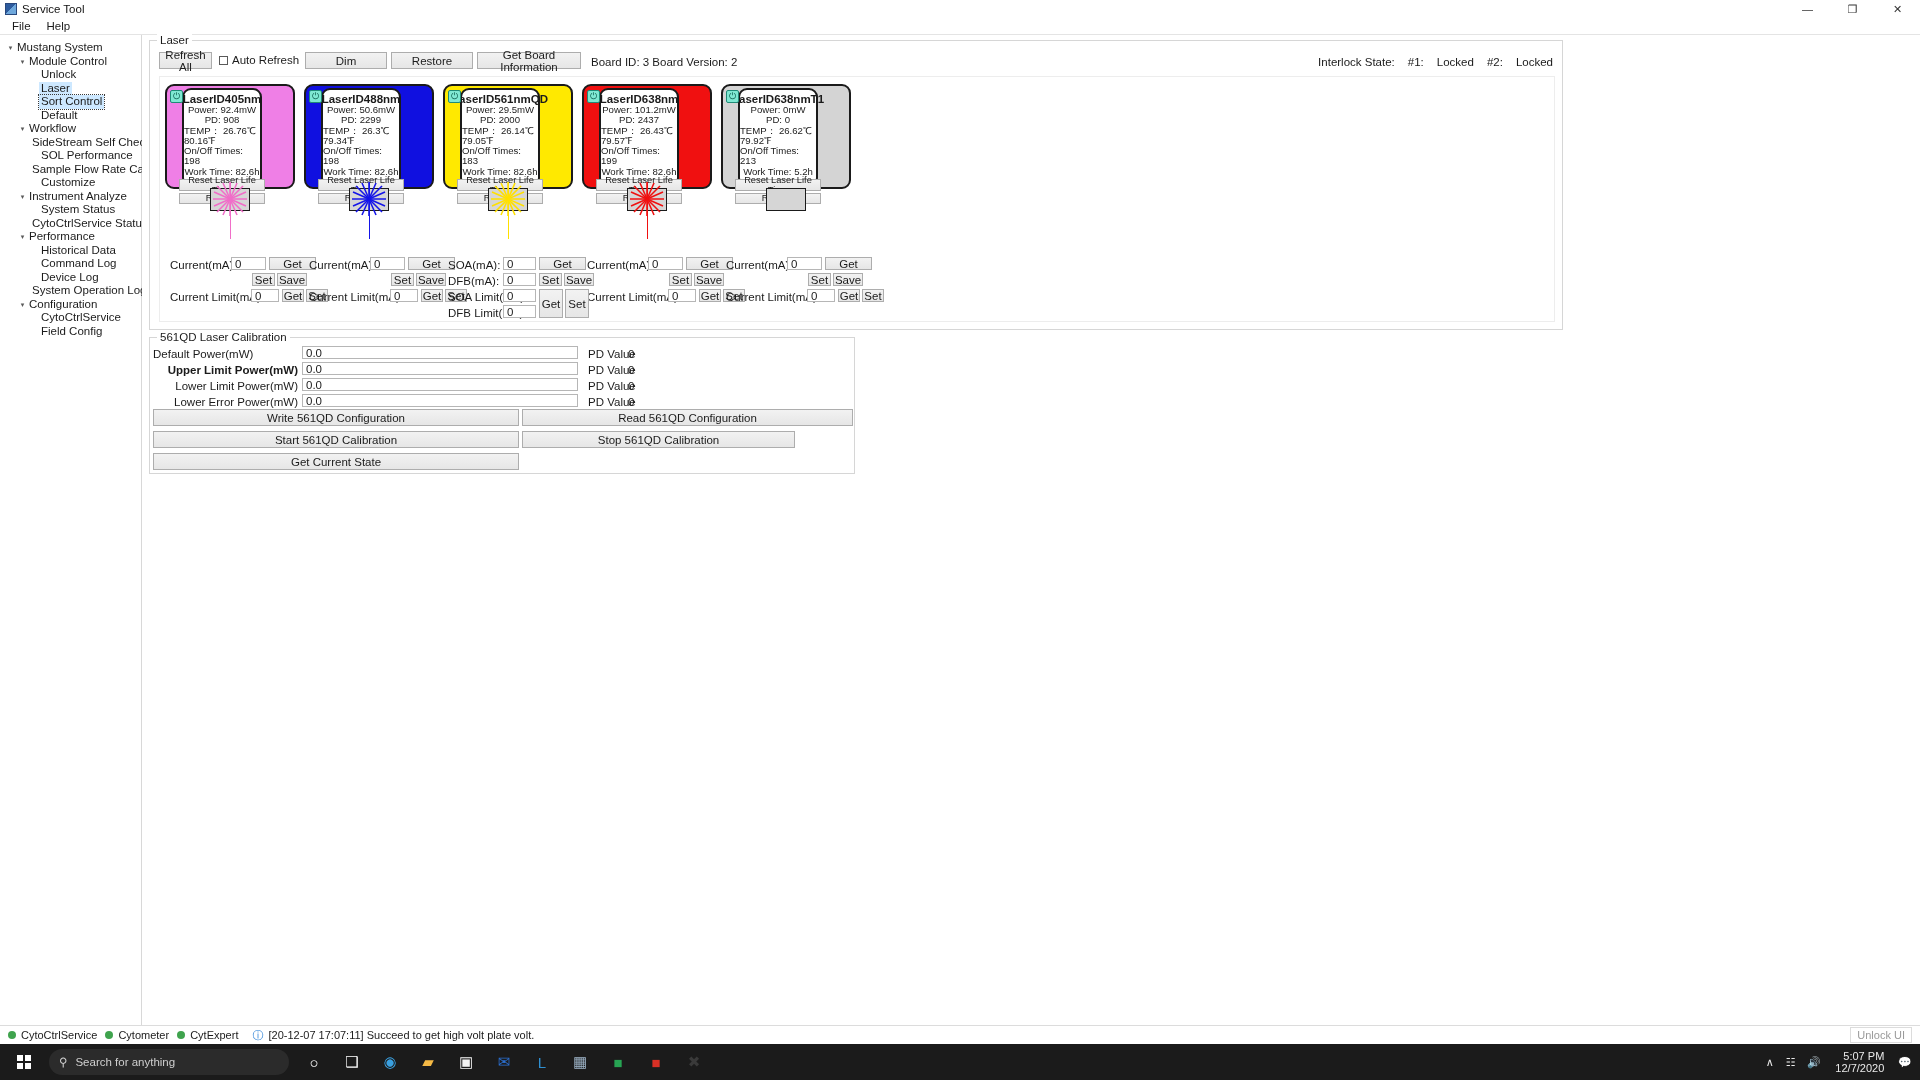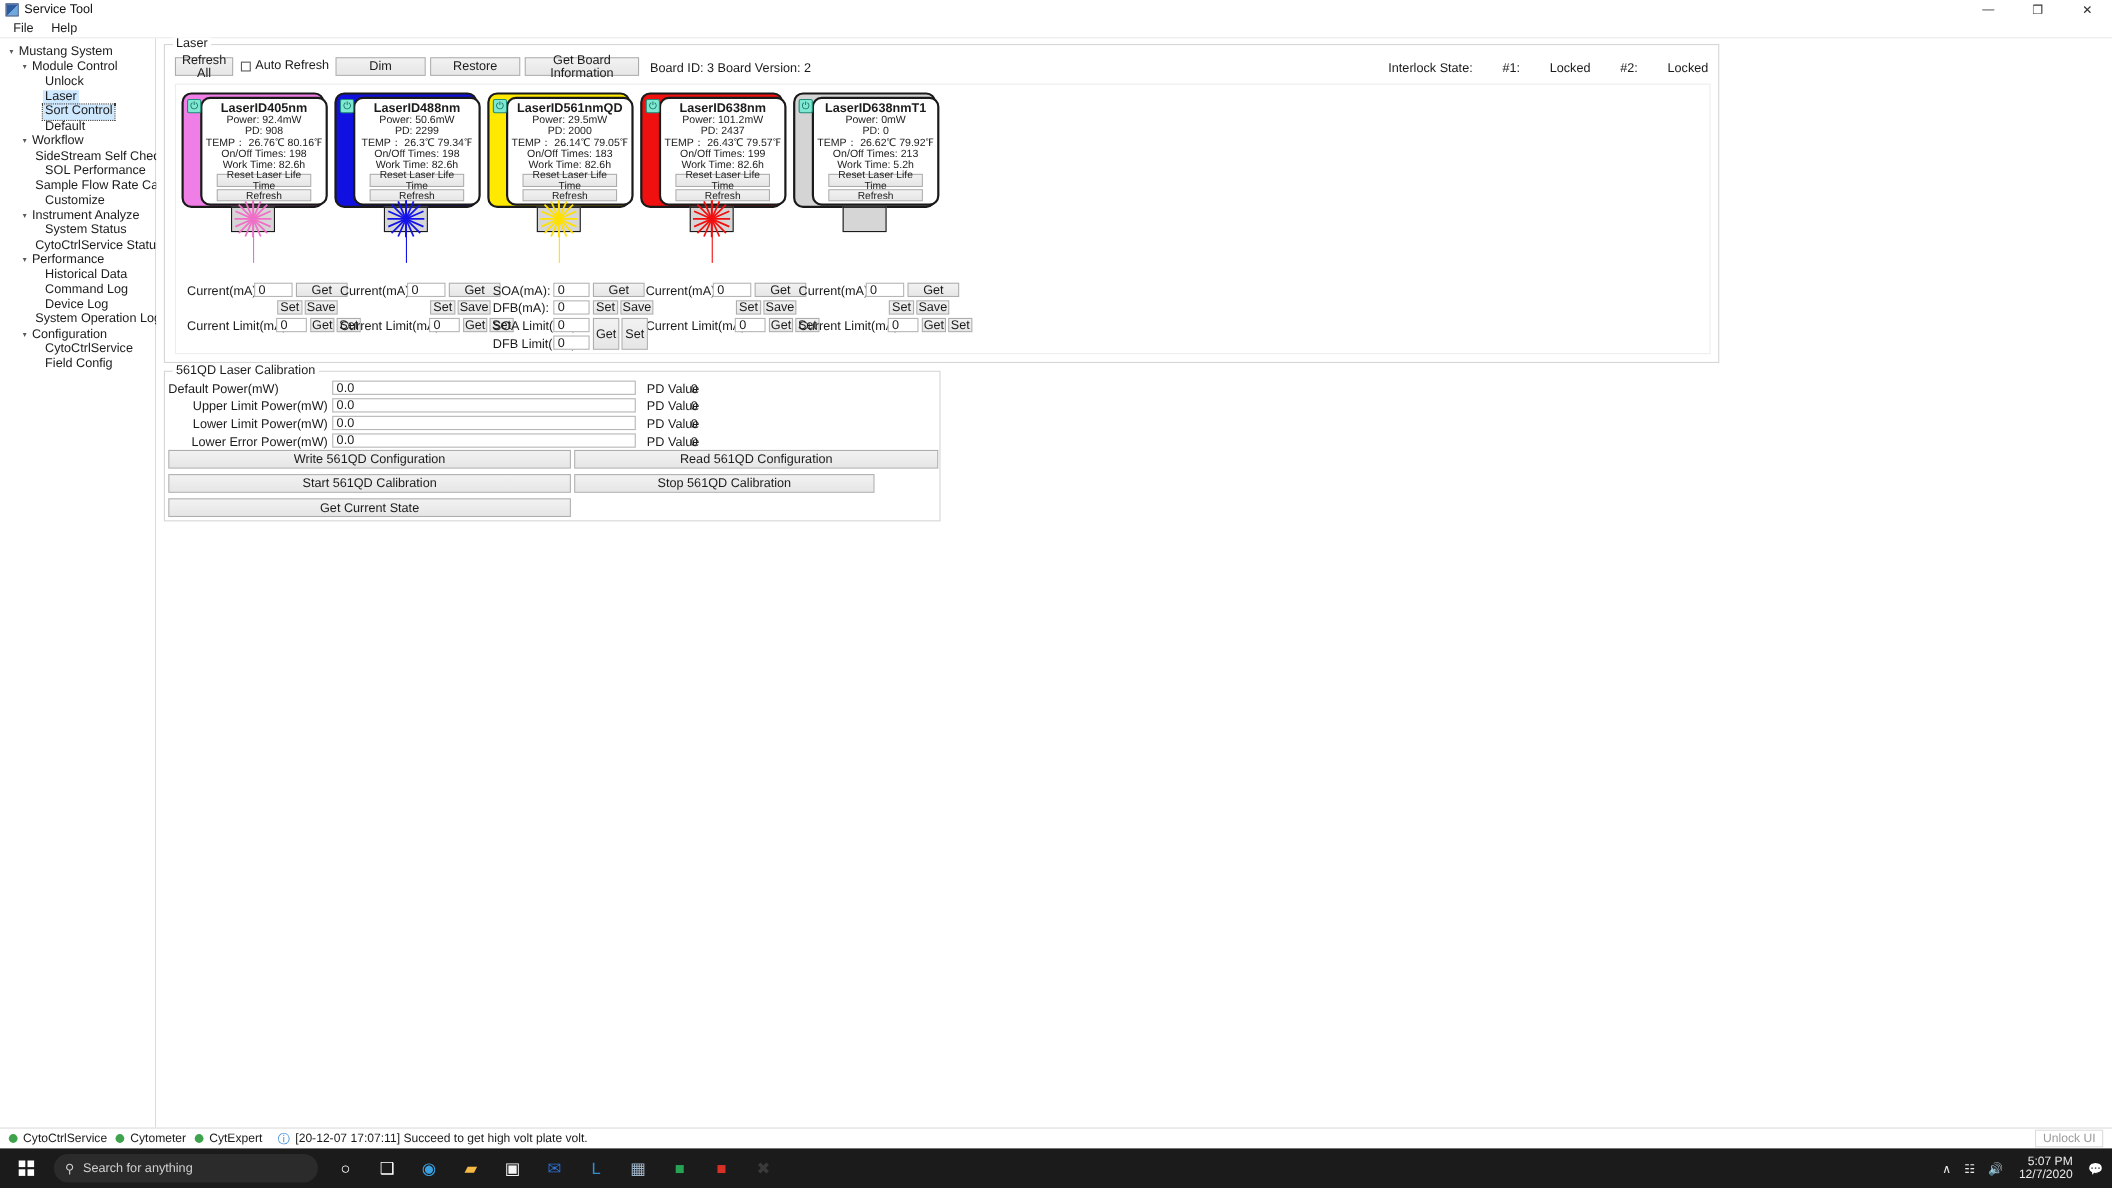--- a/index.html
+++ b/index.html
@@ -44,21 +44,21 @@
   }
   .inp{
     border:1px solid #b6b6b6; background:#fff; font-size:11.5px; padding:0 3px;
     color:#1b1b1b; font-family:"Liberation Sans", sans-serif; display:flex; align-items:center;
   }
   .lbl{ font-size:11.5px; color:#1b1b1b; white-space:nowrap; }
   .chk{ width:9px;height:9px;border:1px solid #5a5a5a;background:#fff;display:inline-block;}
   
   .lasercard{ position:absolute; width:130px; height:105px; border:2px solid #1a1a1a; border-radius:9px; }
   .lasercard .inner{
-    position:absolute; left:15px; top:2px; width:116px; height:99px;
+    position:absolute; left:15px; top:2px; width:80px; height:99px;
     background:#fff; border:2px solid #1a1a1a; border-radius:9px;
     display:flex; flex-direction:column; align-items:center;
   }
   .lasercard .pw{
     position:absolute; left:3px; top:4px; width:13px;height:13px;
     background:#7fe8d2; border:1px solid #1f8b77; border-radius:2px;
     display:flex;align-items:center;justify-content:center;font-size:9px;color:#0d5d4e;
     z-index:3;
   }
   .lasercard .ttl{ font-weight:bold; font-size:11.5px; margin-top:3px; }
@@ -209,21 +209,21 @@
       <div class="btn" style="position:absolute;left:9px;top:11px;width:53px;height:17px;">Refresh All</div>
       <div style="position:absolute;left:69px;top:13px;display:flex;align-items:center;gap:4px;">
         <span class="chk"></span>
         <span class="lbl">Auto Refresh</span>
       </div>
       <div class="btn" style="position:absolute;left:155px;top:11px;width:82px;height:17px;">Dim</div>
       <div class="btn" style="position:absolute;left:241px;top:11px;width:82px;height:17px;">Restore</div>
       <div class="btn" style="position:absolute;left:327px;top:11px;width:104px;height:17px;">Get Board Information</div>
       <div class="lbl" style="position:absolute;left:441px;top:15px;">Board ID: 3 Board Version: 2</div>
 
-      <div style="position:absolute;right:9px;top:15px;display:flex;align-items:center;gap:27px;">
+      <div style="position:absolute;right:9px;top:15px;display:flex;align-items:center;gap:13px;">
         <span class="lbl">Interlock State:</span>
         <span class="lbl">#1:</span>
         <span class="lbl" style="min-width:34px;">Locked</span>
         <span class="lbl">#2:</span>
         <span class="lbl" style="min-width:34px;">Locked</span>
       </div>
 
       <div style="position:absolute;left:9px;top:35px;width:1396px;height:246px;border:1px solid #ededed;">
         <div id="cards">
             <div class="lasercard" style="left: 5px; top: 7px; background: rgb(239, 127, 230);">
@@ -410,21 +410,21 @@
       </div>
     </div>
 
     <div class="groupbox" style="left:7px; top:302px; width:706px; height:137px;">
       <div class="legend">561QD Laser Calibration</div>
       <div id="calrows">
           <div class="lbl" style="position:absolute;left:3px;top:10px;width:145px;text-align:left;">Default Power(mW)</div>
           <div class="inp" style="position:absolute;left:152px;top:8px;width:276px;height:13px;">0.0</div>
           <div class="lbl" style="position:absolute;left:438px;top:10px;">PD Value</div>
           <div class="lbl" style="position:absolute;left:478px;top:10px;">0</div>
-          <div class="lbl" style="position:absolute;left:3px;top:26px;width:145px;text-align:right;">Upper Limit Power(mW)</div>
+          <div class="lbl" style="position:absolute;left:3px;top:26px;width:145px;text-align:right;font-weight:bold;">Upper Limit Power(mW)</div>
           <div class="inp" style="position:absolute;left:152px;top:24px;width:276px;height:13px;">0.0</div>
           <div class="lbl" style="position:absolute;left:438px;top:26px;">PD Value</div>
           <div class="lbl" style="position:absolute;left:478px;top:26px;">0</div>
           <div class="lbl" style="position:absolute;left:3px;top:42px;width:145px;text-align:right;">Lower Limit Power(mW)</div>
           <div class="inp" style="position:absolute;left:152px;top:40px;width:276px;height:13px;">0.0</div>
           <div class="lbl" style="position:absolute;left:438px;top:42px;">PD Value</div>
           <div class="lbl" style="position:absolute;left:478px;top:42px;">0</div>
           <div class="lbl" style="position:absolute;left:3px;top:58px;width:145px;text-align:right;">Lower Error Power(mW)</div>
           <div class="inp" style="position:absolute;left:152px;top:56px;width:276px;height:13px;">0.0</div>
           <div class="lbl" style="position:absolute;left:438px;top:58px;">PD Value</div>

